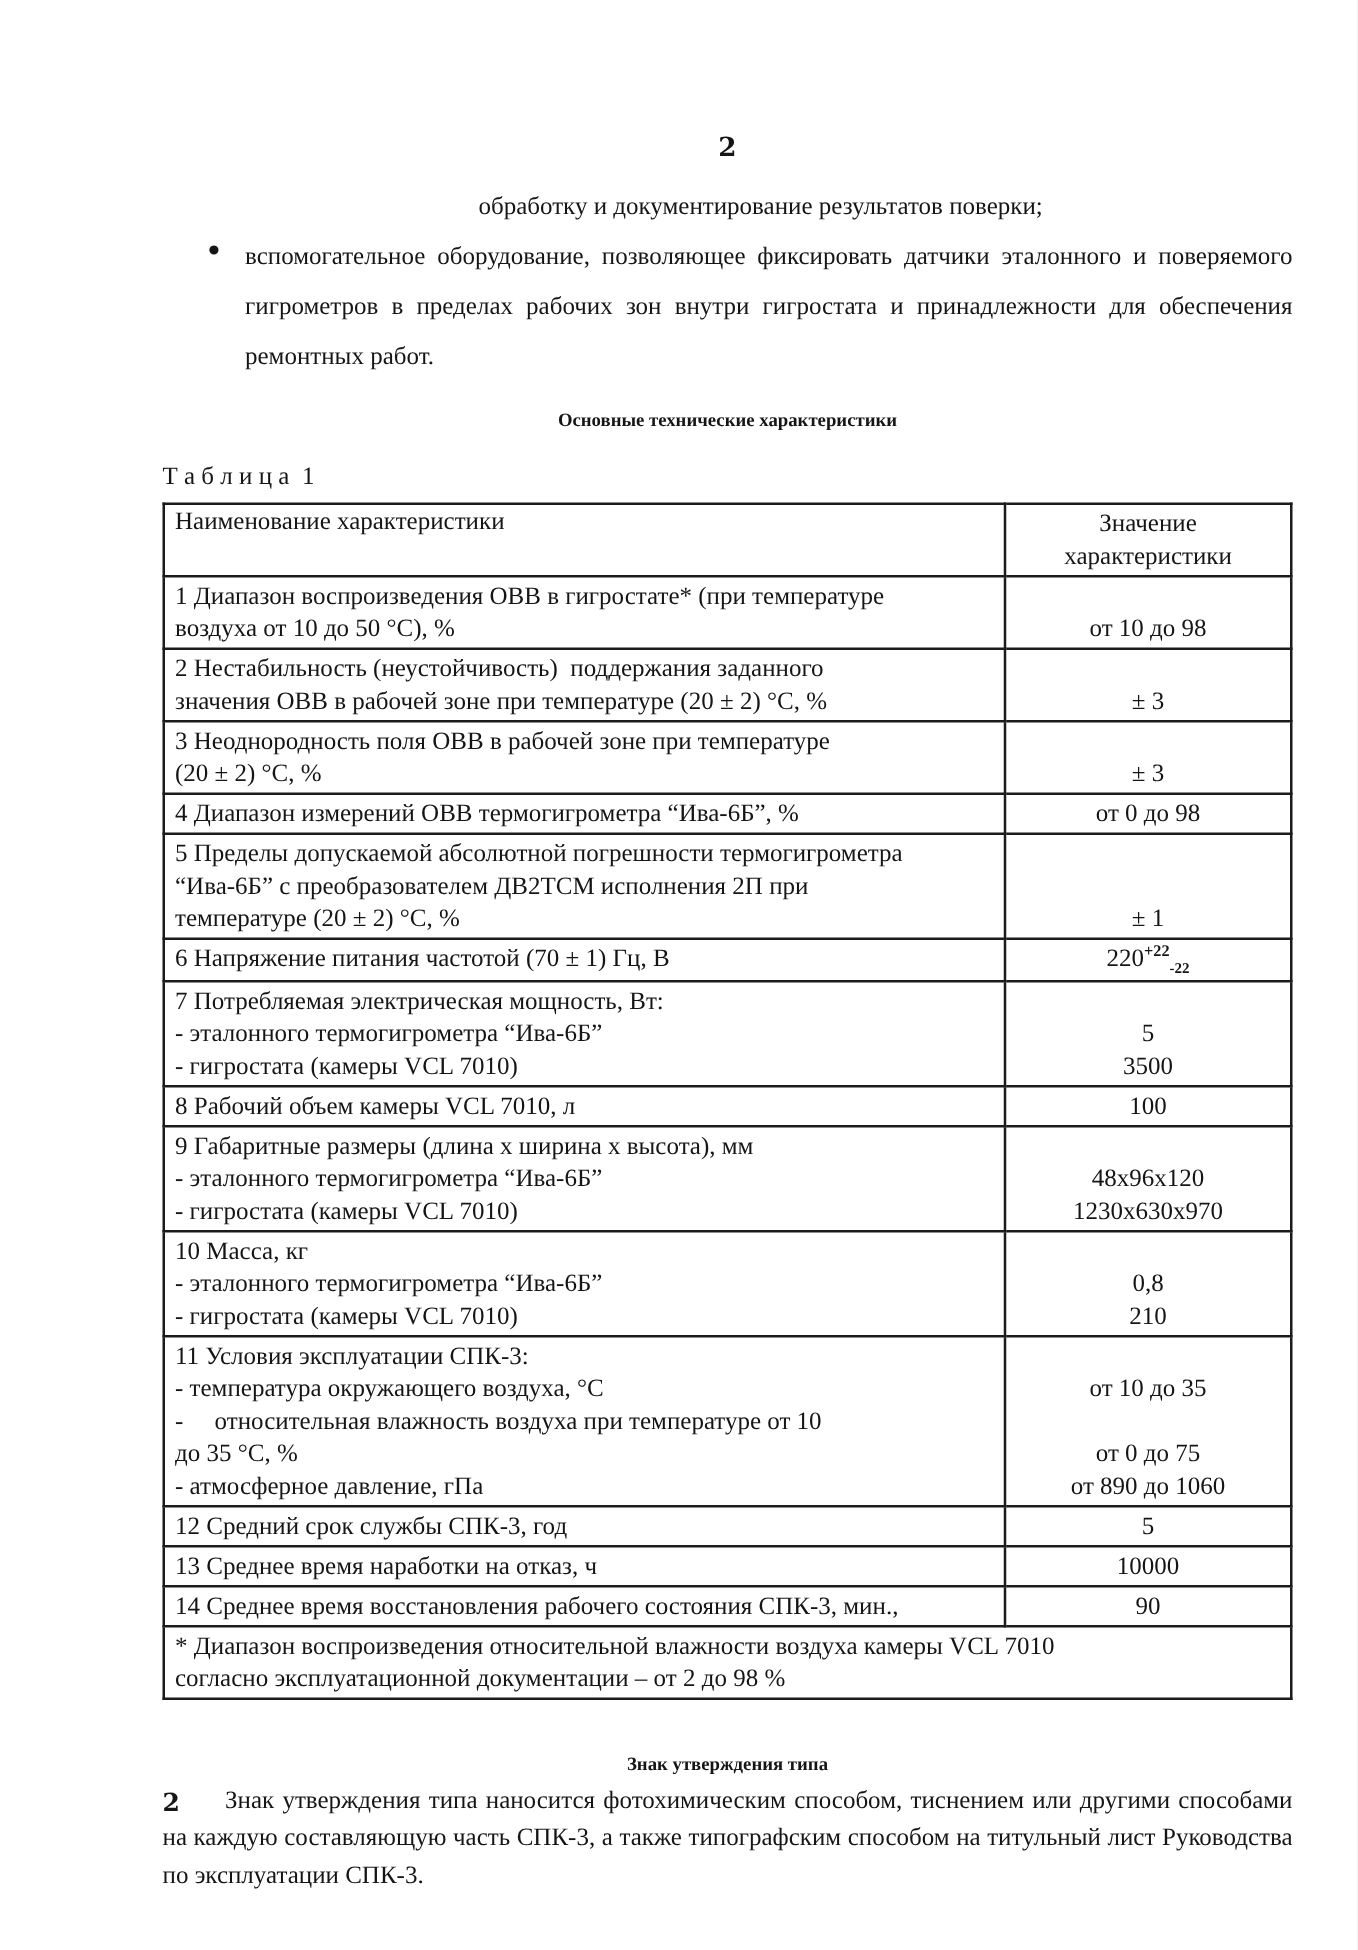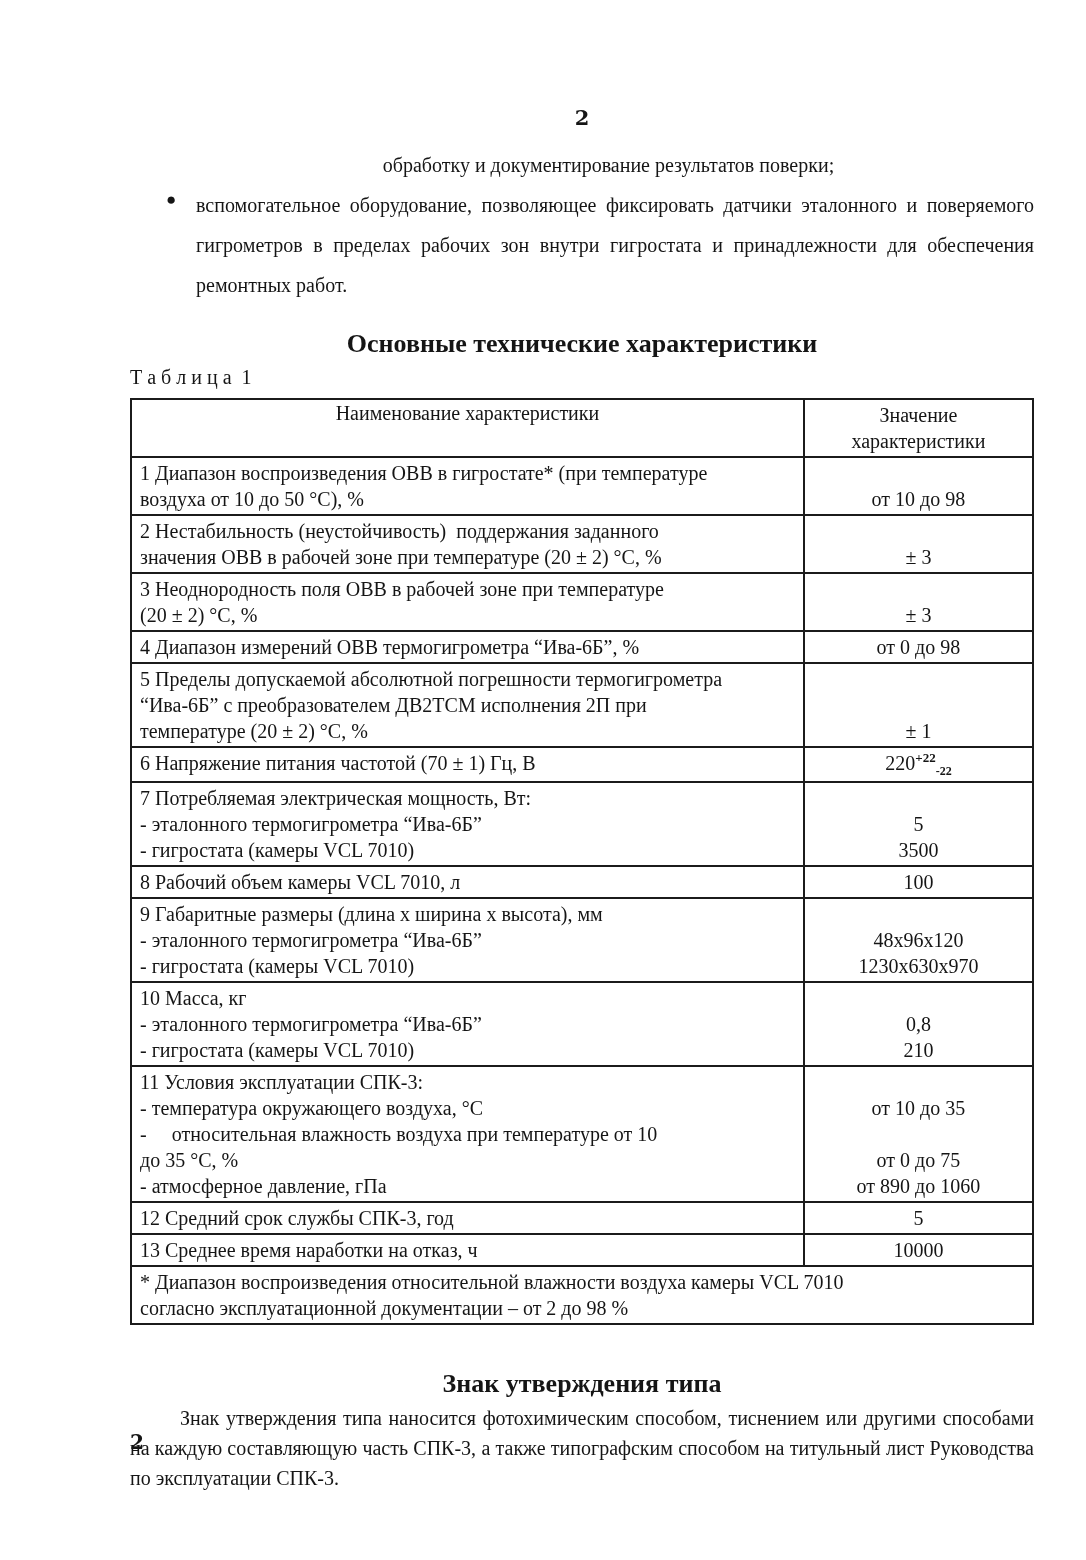--- a/index.html
+++ b/index.html
@@ -35,47 +35,47 @@
     line-height: 30px;
     font-size: 17px;
   }
   .bullet-text {
     flex: 1;
     text-align: justify;
     line-height: 40px;
   }
   .section-heading {
     text-align: center;
-    font-size: 26px;
+    font-size: 15px;
     font-weight: bold;
     margin-top: 24px;
   }
   .table-label {
     font-size: 20px;
-    margin-top: 7px;
+    margin-top: 24px;
     white-space: pre;
   }
   .spec-table {
     width: 100%;
     border-collapse: collapse;
     margin-top: 9px;
     table-layout: fixed;
     font-size: 20px;
   }
   .spec-table, .spec-table th, .spec-table td {
     border: 2px solid #1b1b1b;
   }
   .spec-table th, .spec-table td {
     padding: 2px 8px;
     vertical-align: top;
     font-weight: normal;
   }
   .col-name  { width: 74.6%; }
   .col-value { width: 25.4%; }
-  .th-left  { text-align: center; height: 56px; }
+  .th-left  { text-align: left; height: 56px; }
   .th-right { text-align: center; }
   .tline {
     line-height: 26px;
     white-space: pre-wrap;
   }
   .vline { text-align: center; }
   .cell-right { text-align: center; }
   .footnote-cell { padding: 3px 8px 22px 8px; }
   .spec-table sup {
     font-size: 13px;
@@ -269,20 +269,28 @@
           </td>
         </tr>
         <tr>
           <td class="cell-left">
             <div class="tline">13 Среднее время наработки на отказ, ч</div>
           </td>
           <td class="cell-right">
             <div class="tline vline">10000</div>
           </td>
         </tr>
+        <tr>
+          <td class="cell-left">
+            <div class="tline">14 Среднее время восстановления рабочего состояния СПК-3, мин.,</div>
+          </td>
+          <td class="cell-right">
+            <div class="tline vline">90</div>
+          </td>
+        </tr>
       </tbody>
     <tbody>
       <tr>
         <td colspan="2" class="footnote-cell">
           <div class="tline">* Диапазон воспроизведения относительной влажности воздуха камеры VCL 7010</div>
           <div class="tline">согласно эксплуатационной документации – от 2 до 98 %</div>
         </td>
       </tr>
     </tbody>
   </table>

